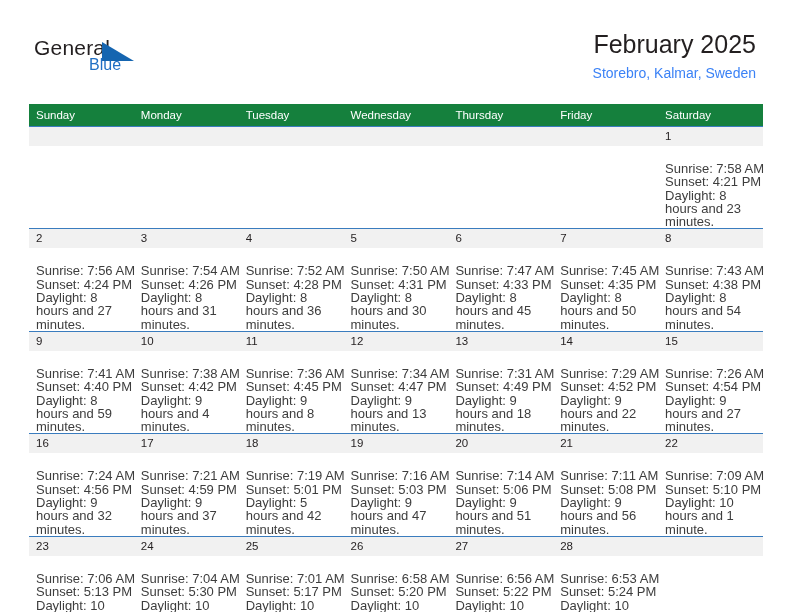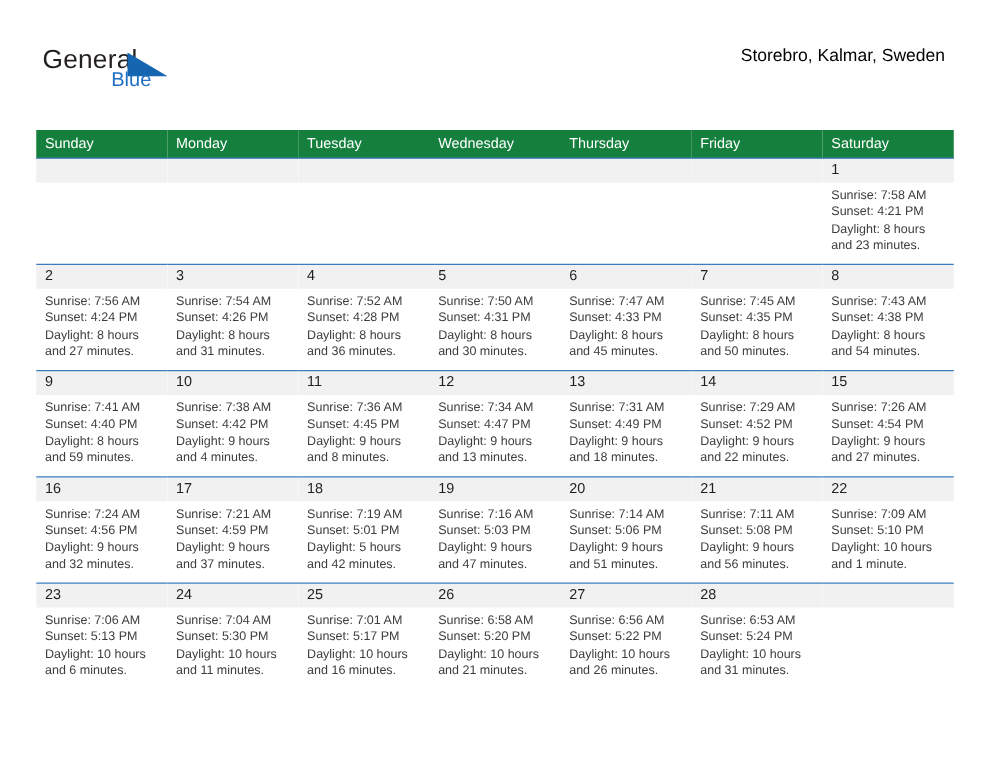--- a/index.html
+++ b/index.html
@@ -72,21 +72,21 @@
   }
   .cal-title {
     font-size: 25px;
     color: #231f20;
     line-height: 1.15;
     white-space: nowrap;
   }
   .cal-subtitle {
     margin-top: 6px;
     font-size: 14px;
-    color: #000000;
+    color: #3b82f6;
     white-space: nowrap;
   }
 
   
   .calendar {
     position: absolute;
     left: 29px;
     top: 104px;
     width: 734px;
     border-collapse: collapse;
@@ -119,23 +119,24 @@
     color: #231f20;
     padding: 3px 0 3px 7px;
     height: 13px;
     line-height: 13px;
   }
   .daynum.blank {
     color: transparent;
   }
   .cellbody {
     padding: 4px 6px 0 7px;
-    font-size: 10px;
+    font-size: 13px;
     line-height: 13.3px;
     color: #3d3d3d;
+    margin-top: 12px;
   }
   .cellbody div {
     white-space: nowrap;
   }
   .cellbody .wrap {
     white-space: normal;
   }
 </style>
 </head>
 <body>
@@ -144,20 +145,21 @@
 
   <div class="header">
 
     <div class="logo">
       <span class="logo-general">General</span>
       <span class="logo-tri"></span>
       <span class="logo-blue">Blue</span>
     </div>
 
     <div class="title-block">
+      <div class="cal-title">February 2025</div>
       <div class="cal-subtitle">Storebro, Kalmar, Sweden</div>
     </div>
 
   </div>
 
   <table class="calendar">
     <thead>
       <tr>
         <th>Sunday</th>
         <th>Monday</th>

